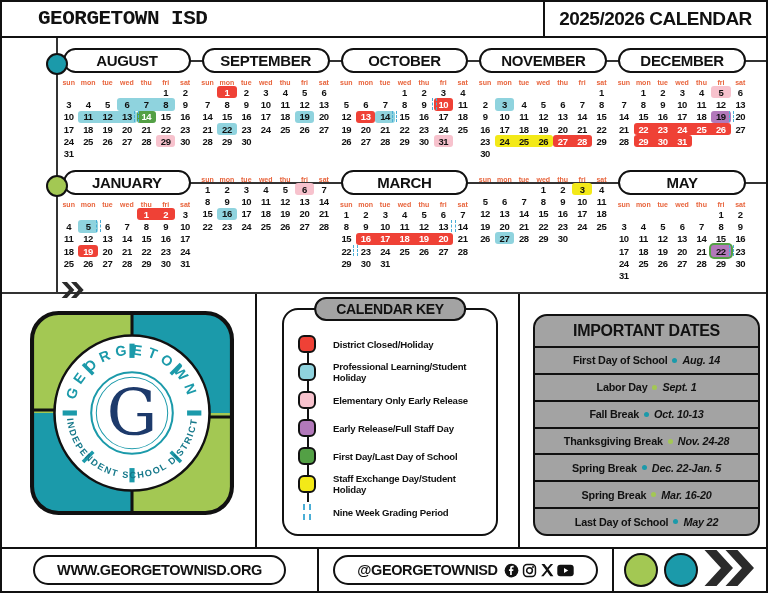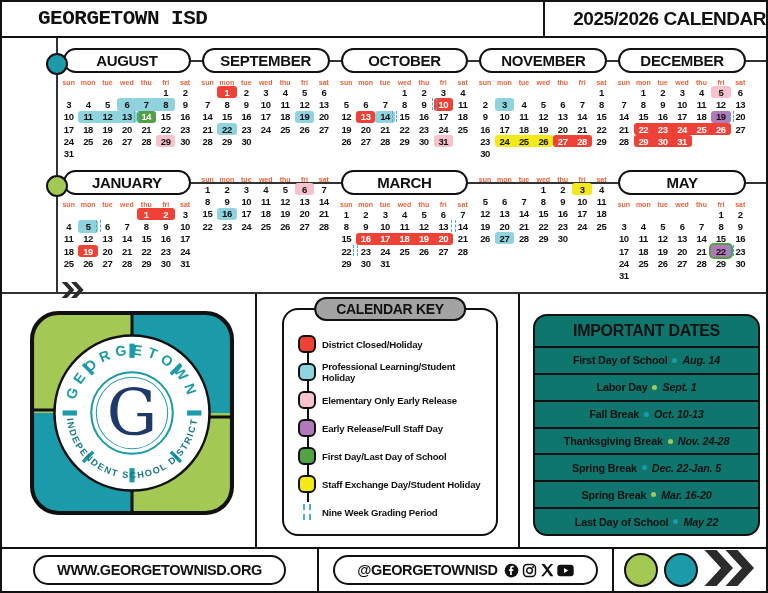--- a/index.html
+++ b/index.html
@@ -6,21 +6,21 @@
   html,body { background:#e8e8e8; }
   body { font-family:"Liberation Sans", sans-serif; }
   .page {
     position:relative; width:768px; height:593px; background:#fff;
     border:2px solid #111; overflow:hidden; margin:0 auto;
     font-family:"Liberation Sans", sans-serif; color:#111;
   }
   
   .hdr { position:absolute; top:0; left:0; right:0; height:36px; border-bottom:2px solid #111; display:flex; background:#fff; z-index:5; }
   .hdr-brand { flex:1; font-size:21px; font-weight:800; letter-spacing:-0.5px; line-height:33px; padding-left:36px;font-family:Liberation Mono, monospace; }
-  .hdr-title { width:223px; border-left:2px solid #111; font-size:19px; font-weight:800; letter-spacing:-0.5px; line-height:33px; text-align:right; }
+  .hdr-title { width:223px; border-left:2px solid #111; font-size:19px; font-weight:800; letter-spacing:-0.5px; line-height:33px; text-align:center; }
   
   .rail { position:absolute; left:54px; top:36px; width:2px; height:256px; background:#333; z-index:1; }
   .rail-dot { position:absolute; width:22px; height:22px; border-radius:50%; border:2px solid #111; z-index:4; left:44px; }
   .dot-teal { top:51px; background:var(--teal); }
   .dot-green { top:173px; background:var(--green); }
   .hline { position:absolute; left:0; right:0; top:290px; height:2px; background:#333; z-index:1; }
   .connector { position:absolute; left:54px; right:0; height:2px; background:#333; z-index:1; }
   .conn-1 { top:58px; } .conn-2 { top:180px; }
   .chev-small { position:absolute; left:58px; top:280px; z-index:3; }
   
@@ -45,28 +45,28 @@
   .zig { position:absolute; top:0; bottom:1px; width:5px; border-left:1.5px dashed var(--m-grading); border-right:1.5px dashed var(--m-grading); z-index:3; }
   .zig.before { left:-3px; } .zig.after { right:-3px; }
   
   .vdiv { position:absolute; top:292px; height:253px; width:2px; background:#111; z-index:1; }
   .vdiv-1 { left:253px; } .vdiv-2 { left:516px; }
   .logo-wrap { position:absolute; left:28px; top:309px; z-index:2; }
   
   .key-panel { position:absolute; left:280px; top:306px; width:216px; height:228px; border:2px solid #111; border-radius:16px; background:#fff; z-index:2; }
   .key-title { position:absolute; top:-13px; left:50%; transform:translateX(-50%); background:#a3a3a3; border:2px solid #111; border-radius:13px; padding:2px 20px; font-size:14px; font-weight:800; white-space:nowrap; letter-spacing:-0.3px; }
   .key-items { position:absolute; top:20px; left:14px; right:8px; bottom:8px; display:flex; flex-direction:column; }
-  .key-item { flex:1; display:flex; align-items:center; gap:6px; position:relative; }
+  .key-item { flex:1; display:flex; align-items:center; gap:17px; position:relative; }
   .key-stem { position:absolute; left:23px; top:40px; width:2px; height:152px; background:#111; z-index:0; }
   .swatch { width:18px; height:18px; border:2px solid #111; border-radius:6px; flex:0 0 auto; z-index:1; }
   .swatch-zig { width:18px; height:16px; border:none; border-radius:0; display:flex; justify-content:center; gap:4px; }
   .swatch-zig i { display:block; width:0; border-left:2.5px dashed var(--m-grading); }
   .key-label { font-size:9.6px; font-weight:700; letter-spacing:-0.2px; }
   
-  .dates-panel { position:absolute; left:531px; top:312px; width:227px; height:222px; border:2px solid #111; border-radius:14px; background:#0f766e; overflow:hidden; display:flex; flex-direction:column; z-index:2; }
+  .dates-panel { position:absolute; left:531px; top:312px; width:227px; height:222px; border:2px solid #111; border-radius:14px; background:#a3a3a3; overflow:hidden; display:flex; flex-direction:column; z-index:2; }
   .dates-title { height:30px; line-height:29px; text-align:center; font-size:16px; font-weight:800; letter-spacing:-0.3px; }
   .date-row { flex:1; border-top:2px solid #111; display:flex; align-items:center; justify-content:center; gap:5px; font-size:10.8px; }
   .date-label { font-weight:700; letter-spacing:-0.2px; }
   .date-bullet { width:5px; height:5px; border-radius:50%; display:inline-block; }
   .date-value { font-weight:700; font-style:italic; letter-spacing:-0.2px; }
   
   .ftr { position:absolute; left:0; right:0; top:545px; bottom:0; border-top:2px solid #111; display:flex; background:#fff; z-index:5; }
   .ftr-cell { display:flex; align-items:center; justify-content:center; }
   .ftr-c1 { width:315px; } .ftr-c2 { width:295px; border-left:2px solid #111; } .ftr-c3 { flex:1; border-left:2px solid #111; gap:6px; }
   .ftr-pill { border:2px solid #111; border-radius:17px; padding:5px 22px; font-size:14.5px; font-weight:800; letter-spacing:-0.4px; display:flex; align-items:center; gap:6px; background:#fff; }

